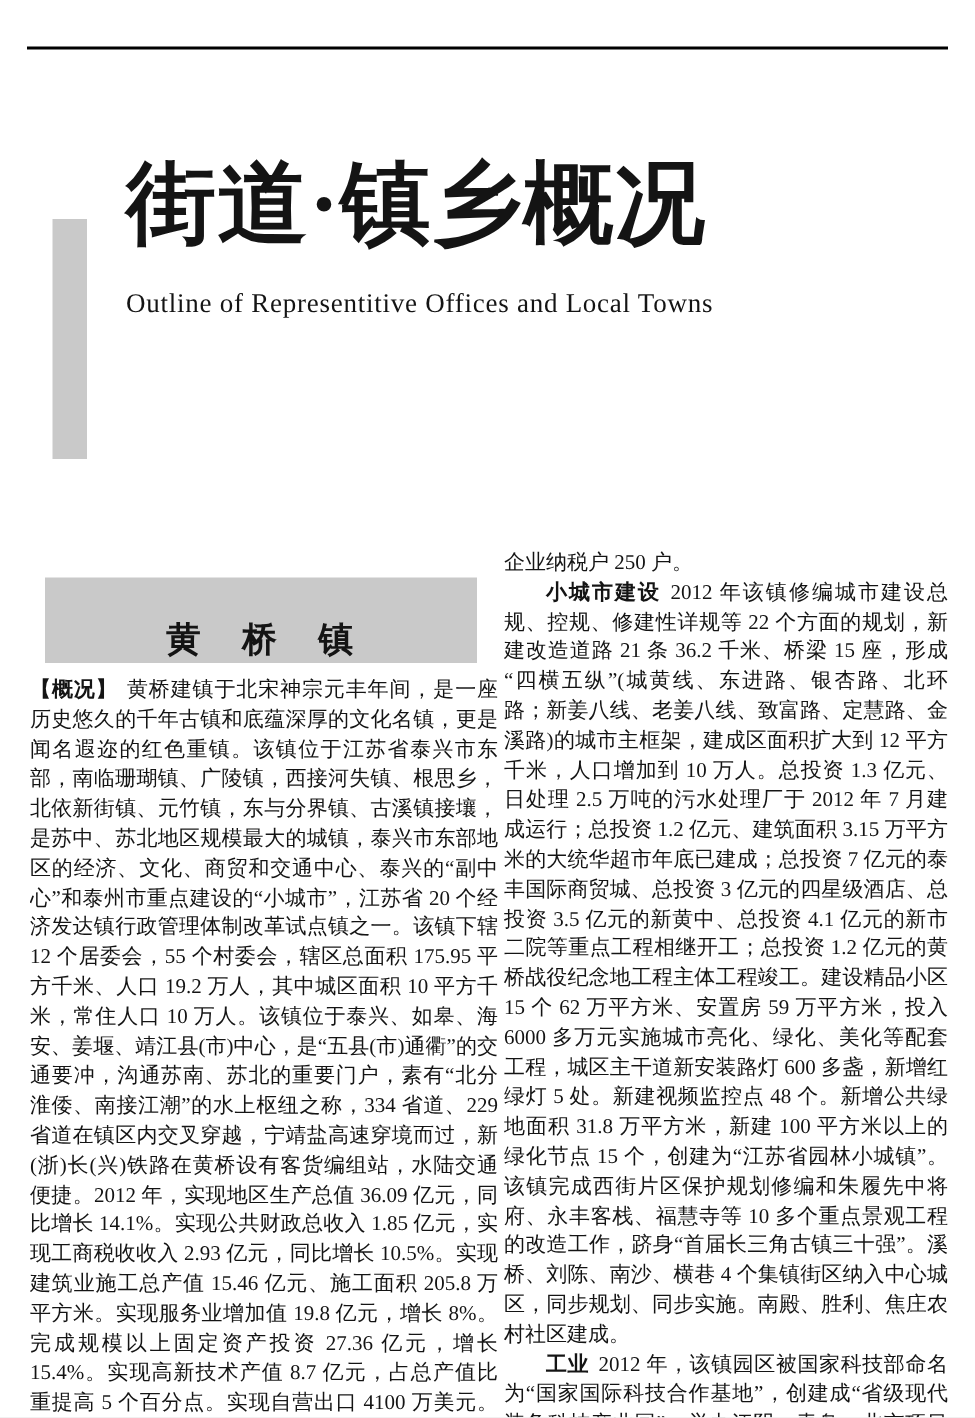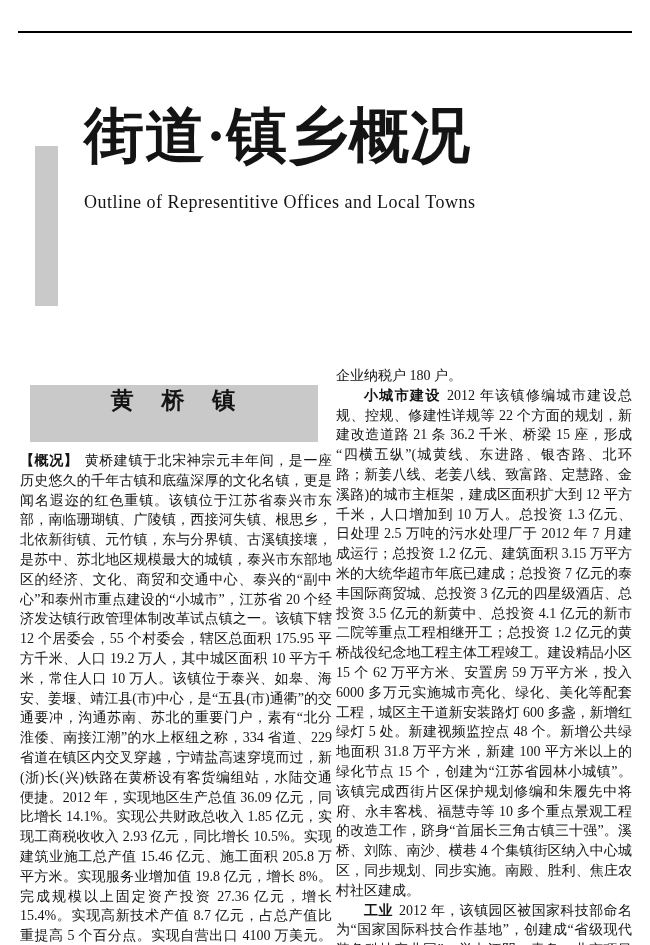--- a/index.html
+++ b/index.html
@@ -24,21 +24,21 @@
     font-size:18px;font-weight:normal;letter-spacing:0.5px;white-space:nowrap;
   }
   .editor-line{
     position:absolute;top:276px;right:55px;font-size:19px;letter-spacing:2px;
     white-space:nowrap;
   }
   .editor-line .sq{font-size:17px;letter-spacing:0;margin-right:2px;}
   .editor-line .name{margin-left:18px;}
   .section-box{
     position:absolute;left:30px;top:385px;width:288px;height:57px;
-    background:#c9c9c9;display:flex;align-items:flex-start;justify-content:center;
+    background:#c9c9c9;display:flex;align-items:flex-end;justify-content:center;
     font-size:23px;font-weight:600;letter-spacing:2px;
   }
   .section-box span{word-spacing:18px;}
   .col{
     position:absolute;font-size:14px;line-height:19.8px;
     text-align:justify;text-justify:inter-ideograph;overflow:hidden;
   }
   .col-left{left:20px;top:451px;width:312px;height:494px;}
   .col-right{left:336px;top:366px;width:296px;height:579px;}
   .para{margin:0;text-align:justify;}
@@ -61,18 +61,18 @@
 
 
   <div class="section-box">
     <span>黄 桥 镇</span>
   </div>
 
   <div class="col col-left" id="col-left">
       <p class="para"><span class="lead">【概况】</span>黄桥建镇于北宋神宗元丰年间，是一座历史悠久的千年古镇和底蕴深厚的文化名镇，更是闻名遐迩的红色重镇。该镇位于江苏省泰兴市东部，南临珊瑚镇、广陵镇，西接河失镇、根思乡，北依新街镇、元竹镇，东与分界镇、古溪镇接壤，是苏中、苏北地区规模最大的城镇，泰兴市东部地区的经济、文化、商贸和交通中心、泰兴的“副中心”和泰州市重点建设的“小城市”，江苏省 20 个经济发达镇行政管理体制改革试点镇之一。该镇下辖 12 个居委会，55 个村委会，辖区总面积 175.95 平方千米、人口 19.2 万人，其中城区面积 10 平方千米，常住人口 10 万人。该镇位于泰兴、如皋、海安、姜堰、靖江县(市)中心，是“五县(市)通衢”的交通要冲，沟通苏南、苏北的重要门户，素有“北分淮倭、南接江潮”的水上枢纽之称，334 省道、229 省道在镇区内交叉穿越，宁靖盐高速穿境而过，新(浙)长(兴)铁路在黄桥设有客货编组站，水陆交通便捷。2012 年，实现地区生产总值 36.09 亿元，同比增长 14.1%。实现公共财政总收入 1.85 亿元，实现工商税收收入 2.93 亿元，同比增长 10.5%。实现建筑业施工总产值 15.46 亿元、施工面积 205.8 万平方米。实现服务业增加值 19.8 亿元，增长 8%。完成规模以上固定资产投资 27.36 亿元，增长 15.4%。实现高新技术产值 8.7 亿元，占总产值比重提高 5 个百分点。实现自营出口 4100 万美元。利用民资 20.59 亿元，新办私营企业 608 个，新增注册资本 500 万元以上企业 365 个，新增民营</p>
     </div>
   <div class="col col-right" id="col-right">
-      <p class="para">企业纳税户 180 户。</p>
+      <p class="para">企业纳税户 250 户。</p>
       <p class="para indent"><span class="lead">小城市建设</span>2012 年该镇修编城市建设总规、控规、修建性详规等 22 个方面的规划，新建改造道路 21 条 36.2 千米、桥梁 15 座，形成“四横五纵”(城黄线、东进路、银杏路、北环路；新姜八线、老姜八线、致富路、定慧路、金溪路)的城市主框架，建成区面积扩大到 12 平方千米，人口增加到 10 万人。总投资 1.3 亿元、日处理 2.5 万吨的污水处理厂于 2012 年 7 月建成运行；总投资 1.2 亿元、建筑面积 3.15 万平方米的大统华超市年底已建成；总投资 7 亿元的泰丰国际商贸城、总投资 3 亿元的四星级酒店、总投资 3.5 亿元的新黄中、总投资 4.1 亿元的新市二院等重点工程相继开工；总投资 1.2 亿元的黄桥战役纪念地工程主体工程竣工。建设精品小区 15 个 62 万平方米、安置房 59 万平方米，投入 6000 多万元实施城市亮化、绿化、美化等配套工程，城区主干道新安装路灯 600 多盏，新增红绿灯 5 处。新建视频监控点 48 个。新增公共绿地面积 31.8 万平方米，新建 100 平方米以上的绿化节点 15 个，创建为“江苏省园林小城镇”。该镇完成西街片区保护规划修编和朱履先中将府、永丰客栈、福慧寺等 10 多个重点景观工程的改造工作，跻身“首届长三角古镇三十强”。溪桥、刘陈、南沙、横巷 4 个集镇街区纳入中心城区，同步规划、同步实施。南殿、胜利、焦庄农村社区建成。</p>
       <p class="para indent"><span class="lead">工业</span>2012 年，该镇园区被国家科技部命名为“国家国际科技合作基地”，创建成“省级现代装备科技产业园”。举办江阴、青岛、北京项目推介会等活动，举办上海招商投资说明会，与江阴市澄江街道结成友好乡镇，组织人员开展驻点招商。全年引进有效投入 3000 万元以上项目 14 个，完成计划总投资 23.3 亿</p>
     </div>
 
 </div>
 
 </body></html>

